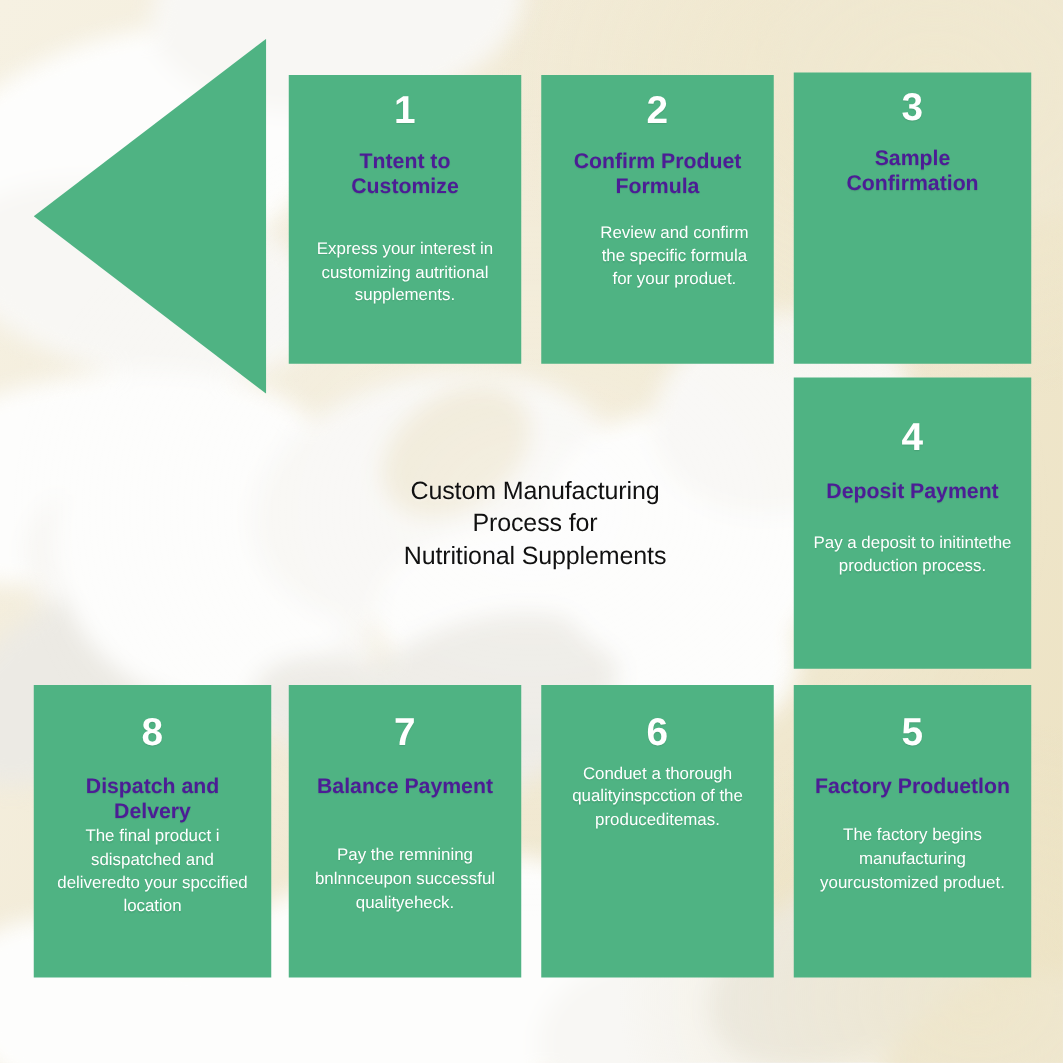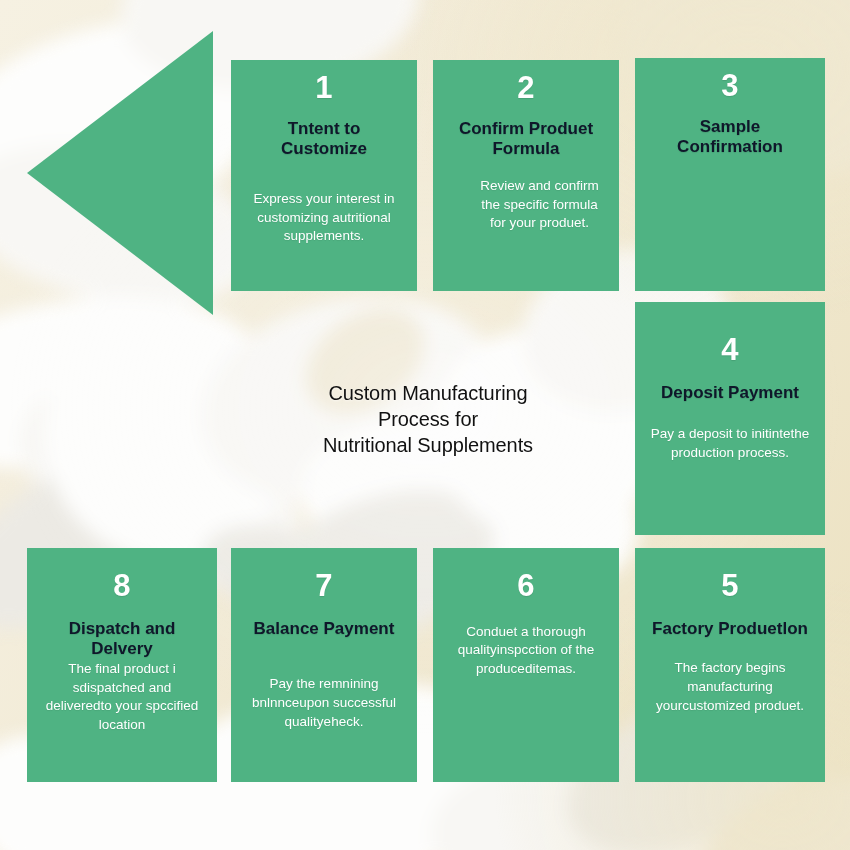--- a/index.html
+++ b/index.html
@@ -84,21 +84,21 @@
     line-height: 1.05;
     letter-spacing: 0.5px;
     color: #ffffff;
     text-shadow: 0 1px 1px rgba(0,0,0,0.10);
   }
   .card-title {
     font-size: 17px;
     font-weight: bold;
     line-height: 1.22;
     margin-top: 12px;
-    color: #0f172a;
+    color: #4c1d95;
     text-shadow: 0 1px 1px rgba(0,0,0,0.10);
   }
   .card-desc {
     font-size: 13.5px;
     font-weight: normal;
     line-height: 1.38;
     color: #ffffff;
     text-shadow: 0 1px 1px rgba(0,0,0,0.08);
   }
 
@@ -121,21 +121,21 @@
   #card-4 .card-desc   { margin-top: 22px; }
 
   #card-5 { left: 635px; top: 548px; width: 190px; height: 234px; }
   #card-5 .card-number { margin-top: 10px; }
   #card-5 .card-title  { margin-top: 16px; }
   #card-5 .card-desc   { margin-top: 20px; }
 
   #card-6 { left: 433px; top: 548px; width: 186px; height: 234px; }
   #card-6 .card-number { margin-top: 10px; }
   #card-6 .card-title  { margin-top: 14px; }
-  #card-6 .card-desc   { margin-top: 20px; }
+  #card-6 .card-desc   { margin-top: 7px; }
 
   #card-7 { left: 231px; top: 548px; width: 186px; height: 234px; }
   #card-7 .card-number { margin-top: 10px; }
   #card-7 .card-title  { margin-top: 16px; }
   #card-7 .card-desc   { margin-top: 36px; }
 
   #card-8 { left: 27px;  top: 548px; width: 190px; height: 234px; }
   #card-8 .card-number { margin-top: 10px; }
   #card-8 .card-title  { margin-top: 16px; }
   #card-8 .card-desc   { }

